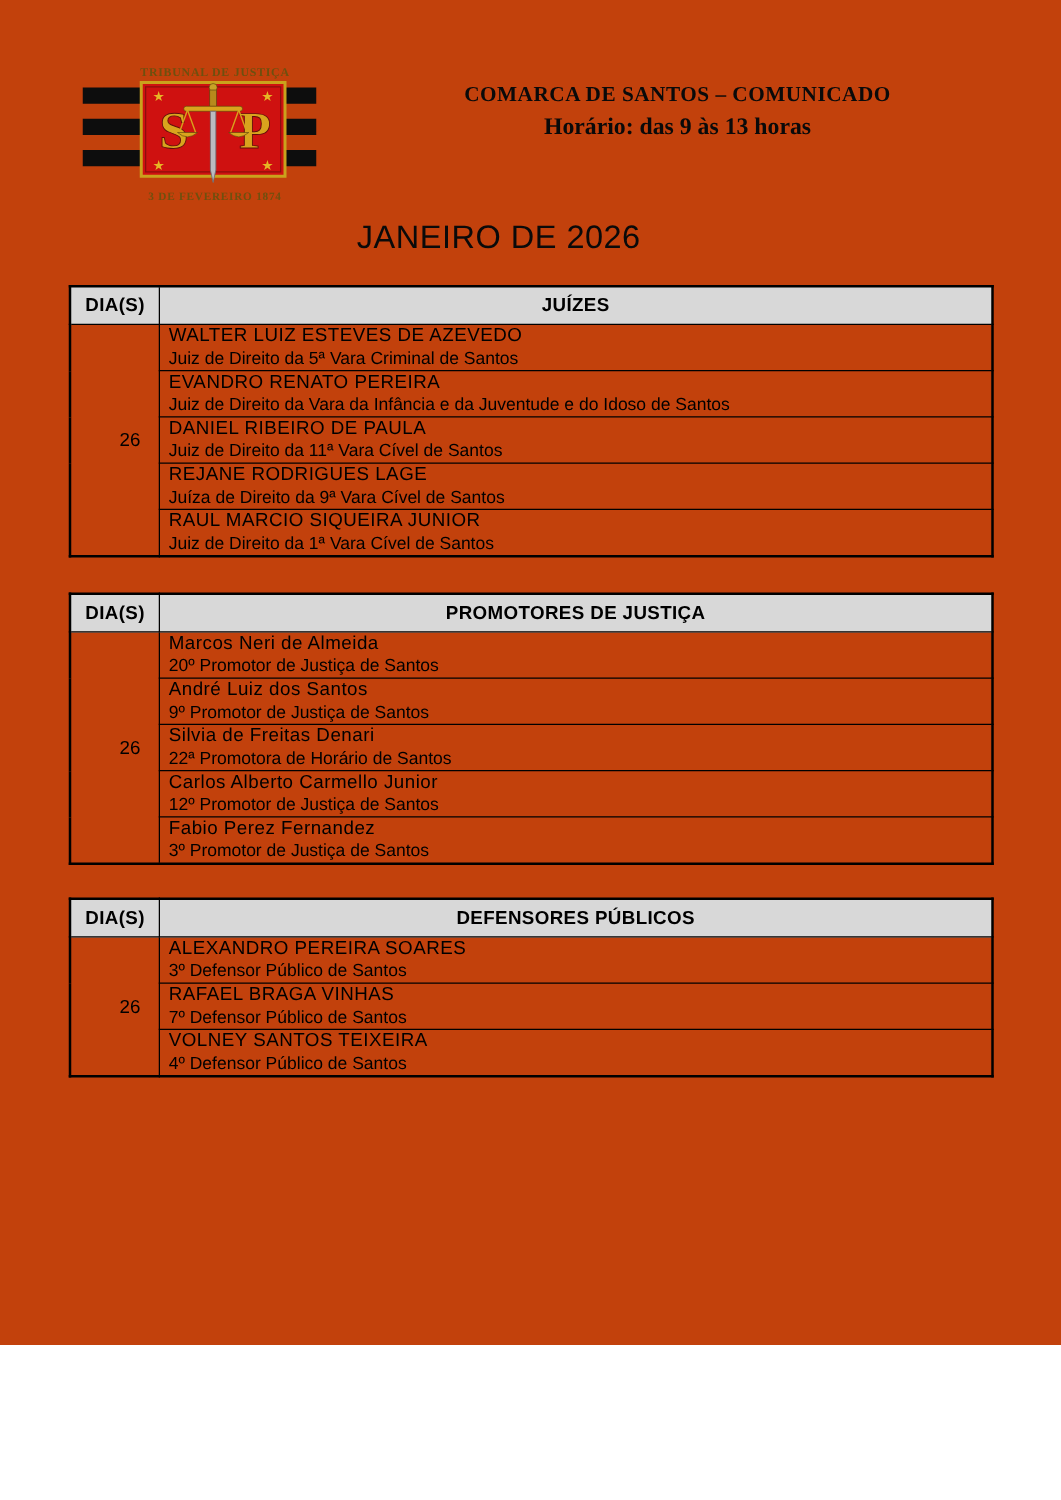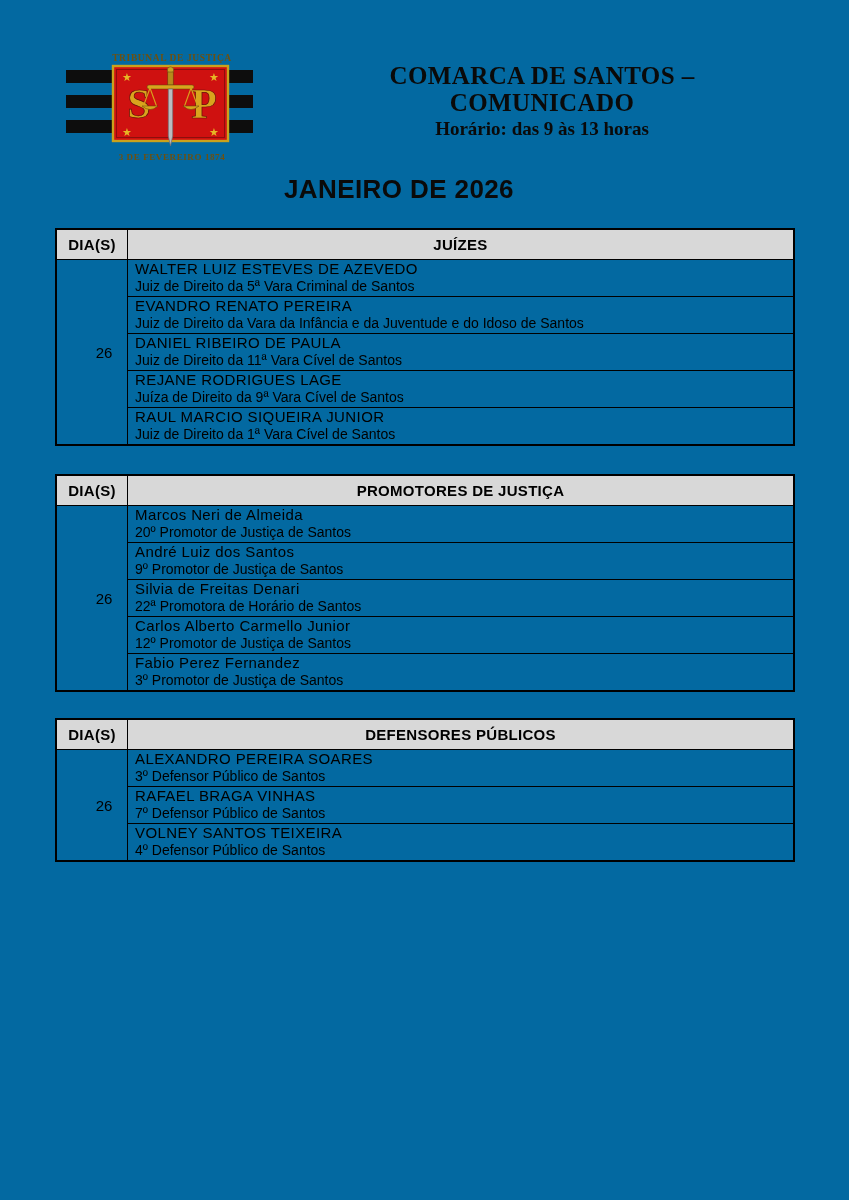--- a/index.html
+++ b/index.html
@@ -1,41 +1,41 @@
 <!DOCTYPE html>
 <html><head>
 <meta charset="utf-8">
 <style>
   html,body{margin:0;padding:0;background:#ffffff;}
   .page{
     position:relative;
     width:849px;
-    height:1200px;
-    background:#0369a1;
+    height:1076px;
+    background:#c2410c;
     font-family:"Liberation Sans",sans-serif;
     color:#000;
     overflow:hidden;
   }
   
   .logo{position:absolute;left:66px;top:48px;}
   .header-text{
     position:absolute;left:302px;top:62px;width:480px;
     text-align:center;
     font-family:"Liberation Serif",serif;
     font-weight:bold;
     color:#0a0a0a;
   }
-  .ht1{font-size:25px;line-height:27px;letter-spacing:.4px;}
+  .ht1{font-size:17px;line-height:27px;letter-spacing:.4px;}
   .ht2{font-size:24px;line-height:30px;letter-spacing:.3px;}
   .ht3{font-size:19px;line-height:25px;font-family:Liberation Serif, serif;}
   
   .month{
     position:absolute;top:174px;left:0;width:798px;margin:0;
     text-align:center;
-    font-size:26px;font-weight:bold;letter-spacing:.4px;
+    font-size:26px;font-weight:normal;letter-spacing:.4px;
     font-family:"Liberation Sans",sans-serif;
     color:#0a0a0a;
   }
   
   main{position:absolute;top:228px;left:55px;width:740px;}
   table.roster{
     border-collapse:collapse;
     width:740px;
     table-layout:fixed;
     border:2px solid #000;

